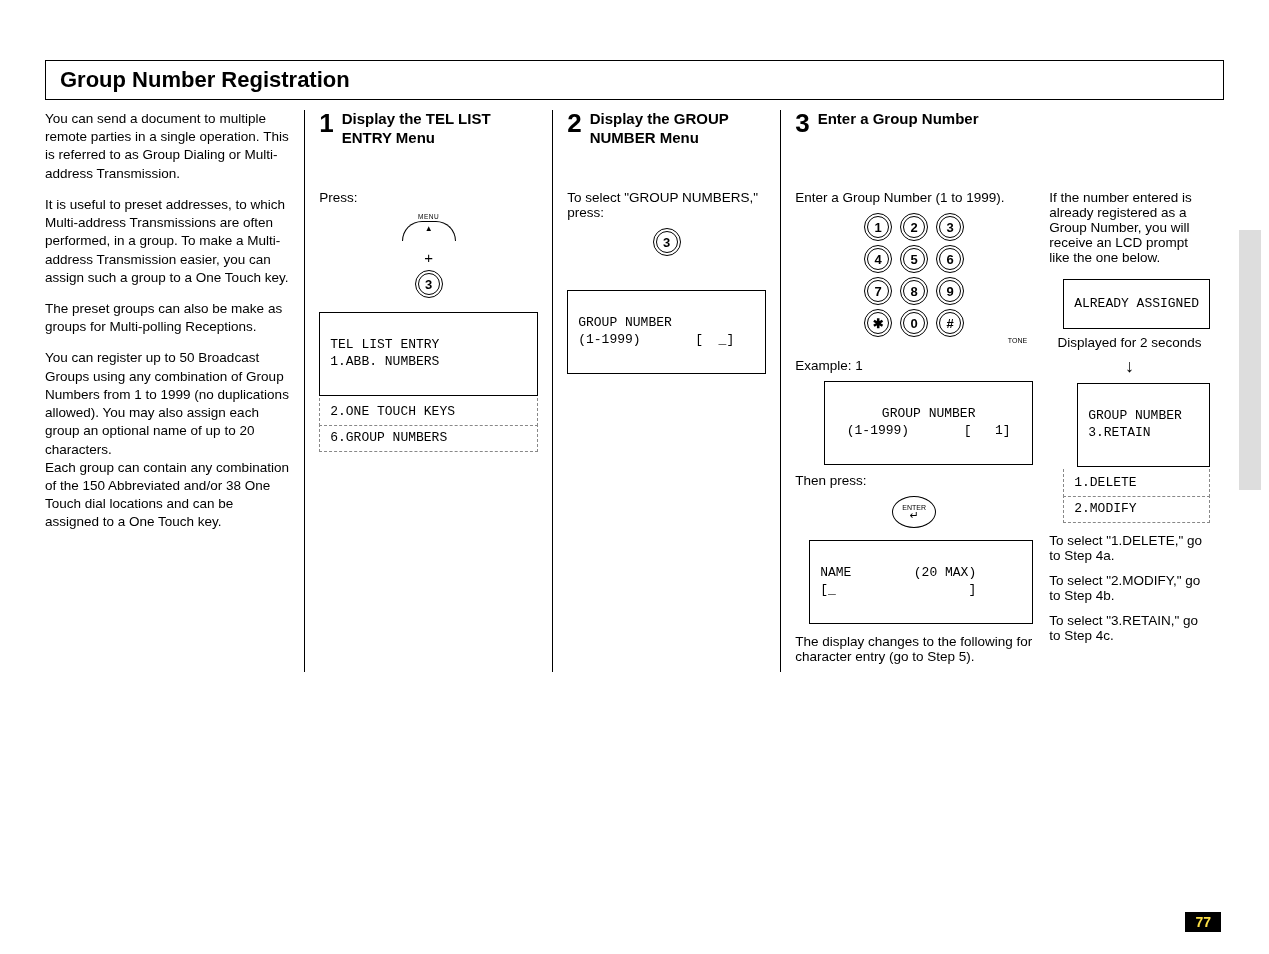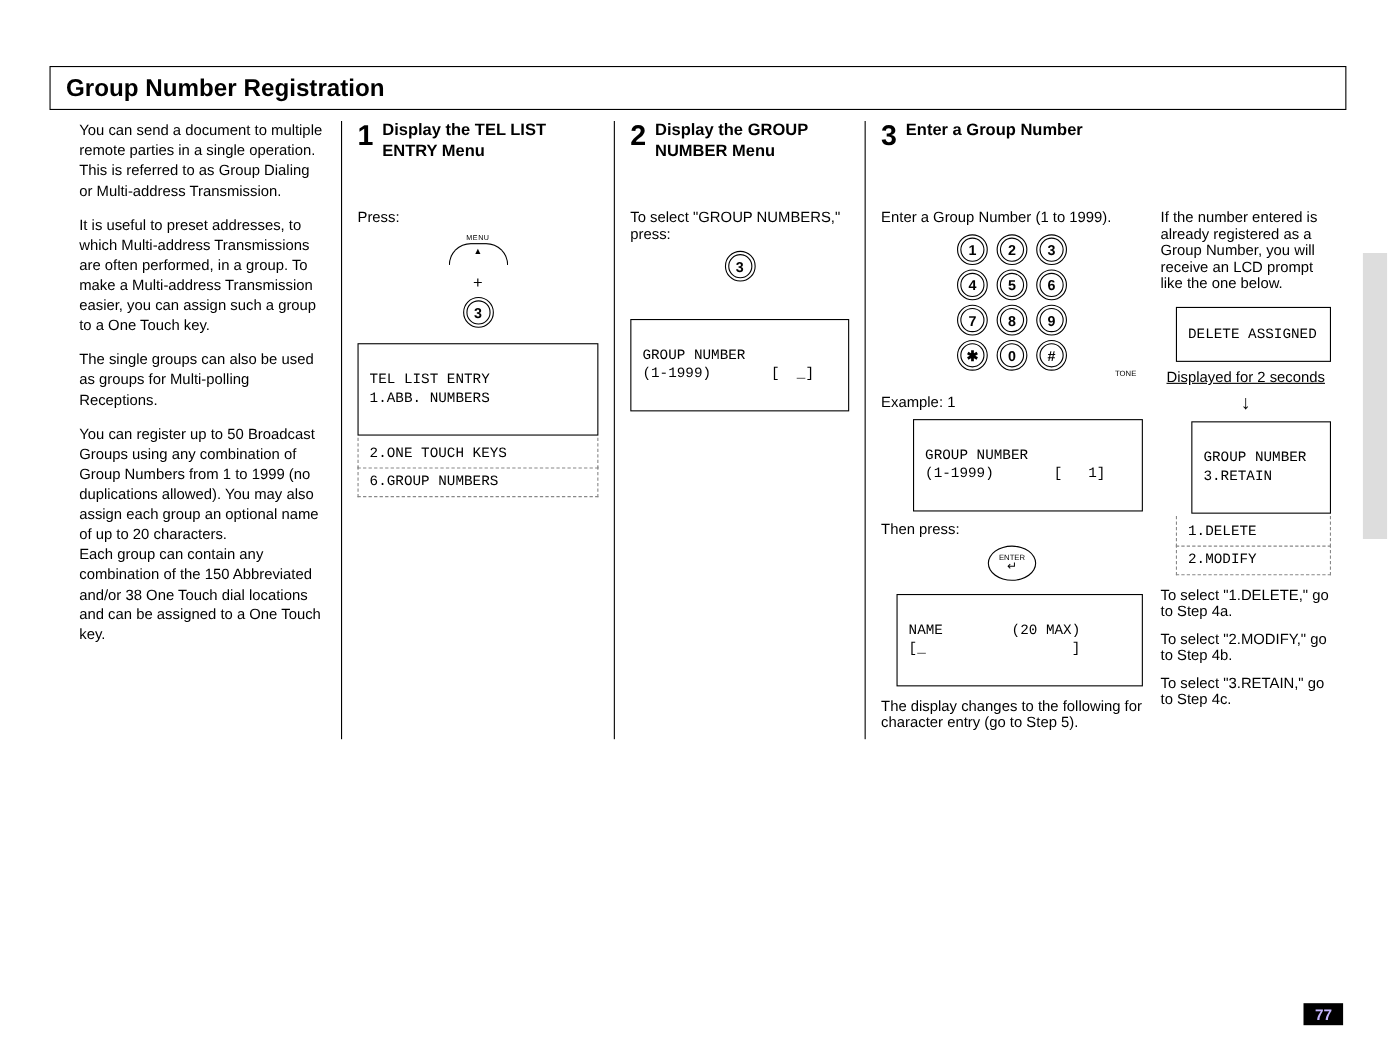--- a/index.html
+++ b/index.html
@@ -24,21 +24,21 @@
   .main {
     display: flex;
     gap: 0;
   }
   .intro-col {
     width: 265px;
     font-size: 13.5px;
     line-height: 1.35;
     padding-right: 14px;
   }
-  .intro-col p { margin-bottom: 13px; margin-left: 27px; }
+  .intro-col p { margin-bottom: 13px; }
   .steps {
     flex: 1;
     display: flex;
   }
   .step-col {
     border-left: 1px solid #000;
     padding: 0 14px;
     font-size: 13.5px;
   }
   .step-col.col1 { width: 248px; }
@@ -82,24 +82,24 @@
   .keypad { width:130px; margin: 6px auto 10px auto; }
   .keypad-row { display:flex; justify-content:center; gap:8px; margin-bottom:4px; position:relative;}
   .tone-lbl { font-size:7px; text-align:right; position:relative; top:-4px; left:48px;}
   .enter-key {
     width:44px;height:32px;border:1.5px solid #000;border-radius:50%/50%;
     display:flex;flex-direction:column;align-items:center;justify-content:center;
     margin:4px auto 12px auto; font-size:7px;
   }
   .enter-key .arr{ font-size:11px; line-height:0.8;}
   .arrow-down { text-align:center; font-size:18px; margin:6px 0;}
-  .disp2s { text-align:center; font-size:13.5px; margin:6px 0;text-decoration:underline;}
+  .disp2s { text-align:center; font-size:13.5px; margin:6px 0;}
   .page-num {
     position:absolute; bottom:22px; right:48px;
-    background:#000; color:#c4b5fd; font-weight:bold; font-size:14px;
+    background:#000; color:#fde047; font-weight:bold; font-size:14px;
     padding:2px 10px;
   }
   .side-tab {
     position:absolute; right:8px; top:230px; width:22px; height:260px; background:#ddd;
   }
   .nav-link { font-size:13.5px; margin-bottom:4px; }
 </style>
 </head>
 <body>
 
@@ -107,21 +107,21 @@
 
 <div class="section-title-box">
   <div class="section-title">Group  Number  Registration</div>
 </div>
 
 <div class="main">
 
   <div class="intro-col">
     <p>You can send a document to multiple remote parties in a single operation. This is referred to as Group Dialing or Multi-address  Transmission.</p>
     <p>It is useful to preset addresses, to which Multi-address Transmissions are often performed, in a group. To make a Multi-address Transmission easier, you can assign such a group to a One Touch key.</p>
-    <p>The single groups can also be used as groups for Multi-polling Receptions.</p>
+    <p>The preset groups can also be make as groups for Multi-polling Receptions.</p>
     <p style="white-space:pre-line;">You can register up to 50 Broadcast Groups using any combination of Group Numbers from 1 to 1999 (no duplications allowed). You may also assign each group  an optional  name of up to 20 characters.
 Each group can contain any combination of the 150 Abbreviated and/or 38 One Touch dial locations and can be assigned to a One Touch key.</p>
   </div>
 
   <div class="steps">
 
     <div class="step-col col1">
       <div class="step-header">
         <span class="step-num">1</span>
         <span class="step-title">Display the TEL LIST ENTRY Menu</span>
@@ -209,39 +209,39 @@
                 <span>0</span>
               </span>
             <span class="inner-ring">
                 <span>#</span>
               </span>
           </div>
           <div class="tone-lbl">TONE</div>
         </div>
 
         <div class="press">Example: 1</div>
-        <div class="lcd" style="margin-left:29px;"><span>GROUP NUMBER</span>
+        <div class="lcd" style="margin-left:29px;text-align:center;"><span>GROUP NUMBER</span>
 <span>(1-1999)       [   1]</span></div>
 
         <div class="press" style="margin-top:8px;">Then press:</div>
         <div class="enter-key">
           <span>ENTER</span>
             <span class="arr">↵</span>
         </div>
 
         <div class="lcd" style="margin-left:14px;"><span>NAME        (20 MAX)</span>
 <span>[_                 ]</span></div>
 
         <div class="press" style="margin-top:10px;">The display changes to the following for character entry (go to Step 5).</div>
       </div>
 
       <div class="step3-right">
         <div style="height:46px; margin-bottom:34px;"></div>
         <div class="press">If the number entered is already registered as a Group Number, you will receive an LCD prompt like the one below.</div>
-        <div class="lcd" style="margin-top:14px; margin-left:14px; height:44px; display:flex; align-items:center;"><span>DELETE ASSIGNED</span></div>
+        <div class="lcd" style="margin-top:14px; margin-left:14px; height:44px; display:flex; align-items:center;"><span>ALREADY ASSIGNED</span></div>
         <div class="disp2s">Displayed for 2 seconds</div>
         <div class="arrow-down">↓</div>
         <div class="lcd" style="margin-left:28px;"><span>GROUP NUMBER</span>
 <span>3.RETAIN</span></div>
         <div class="dashed-row" style="margin-left:14px;">1.DELETE</div>
         <div class="dashed-row" style="margin-left:14px;">2.MODIFY</div>
 
         <p class="nav-link" style="margin-top:10px;">To select "1.DELETE," go to Step 4a.</p>
         <p class="nav-link" style="margin-top:10px;">To select "2.MODIFY," go to Step 4b.</p>
         <p class="nav-link" style="margin-top:10px;">To select "3.RETAIN," go to Step 4c.</p>

